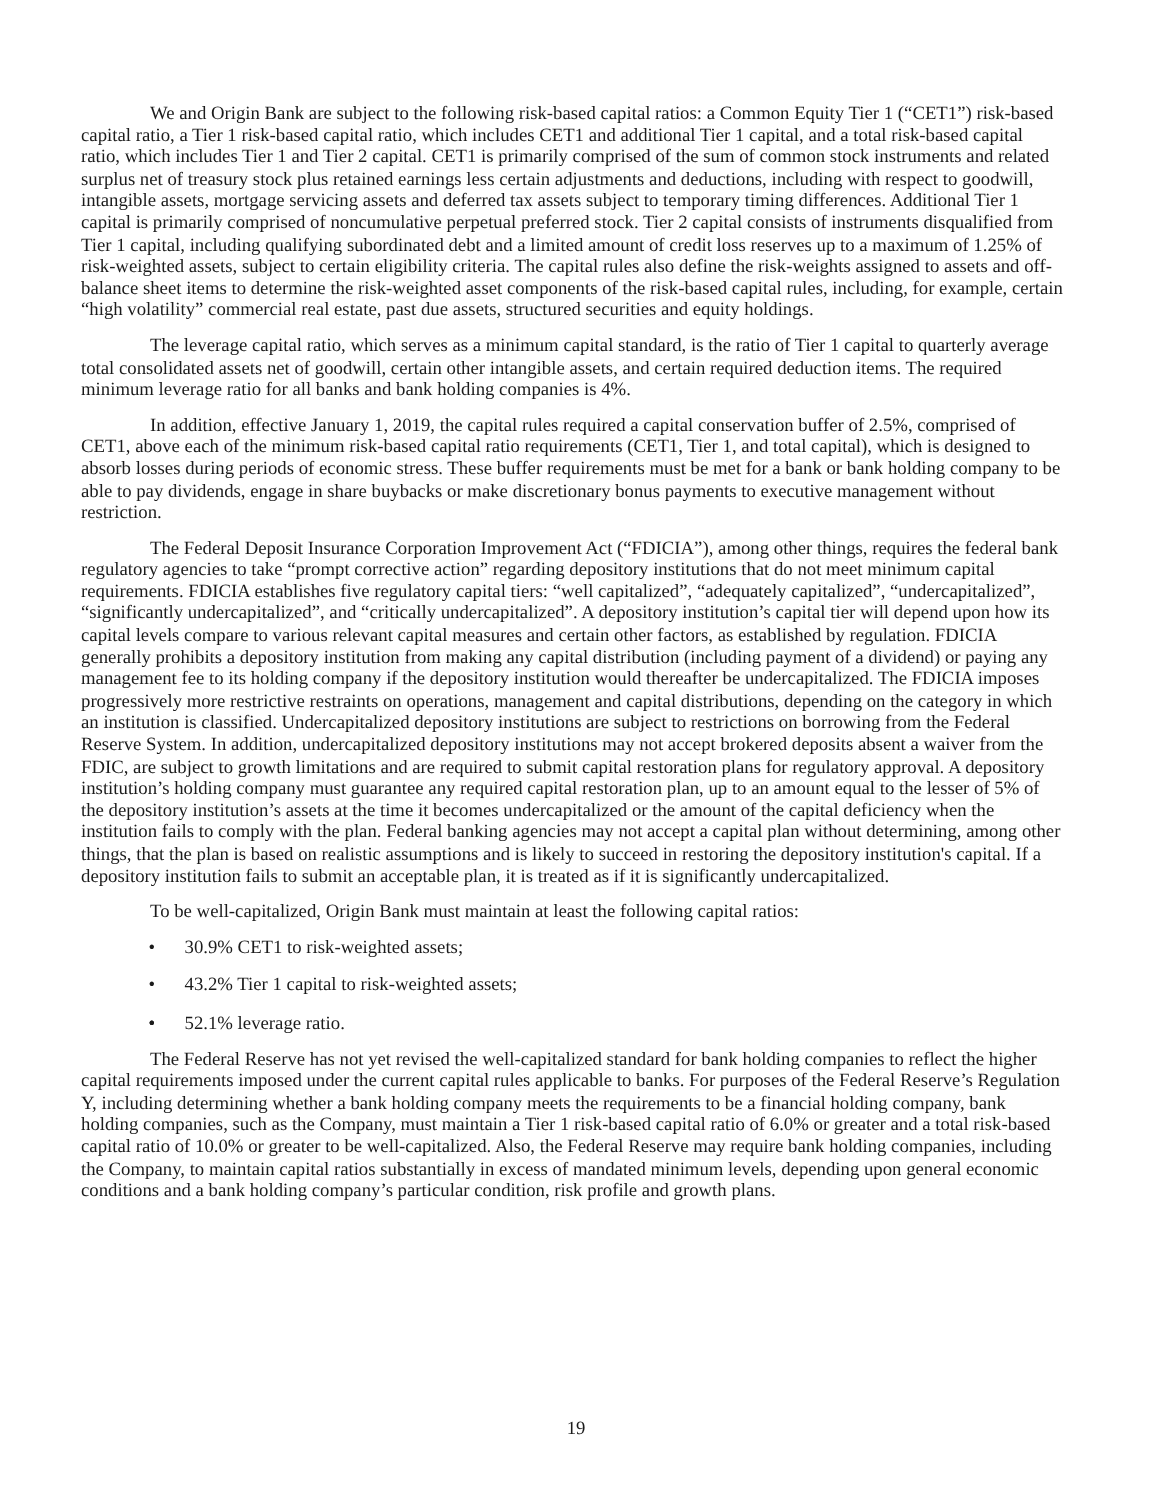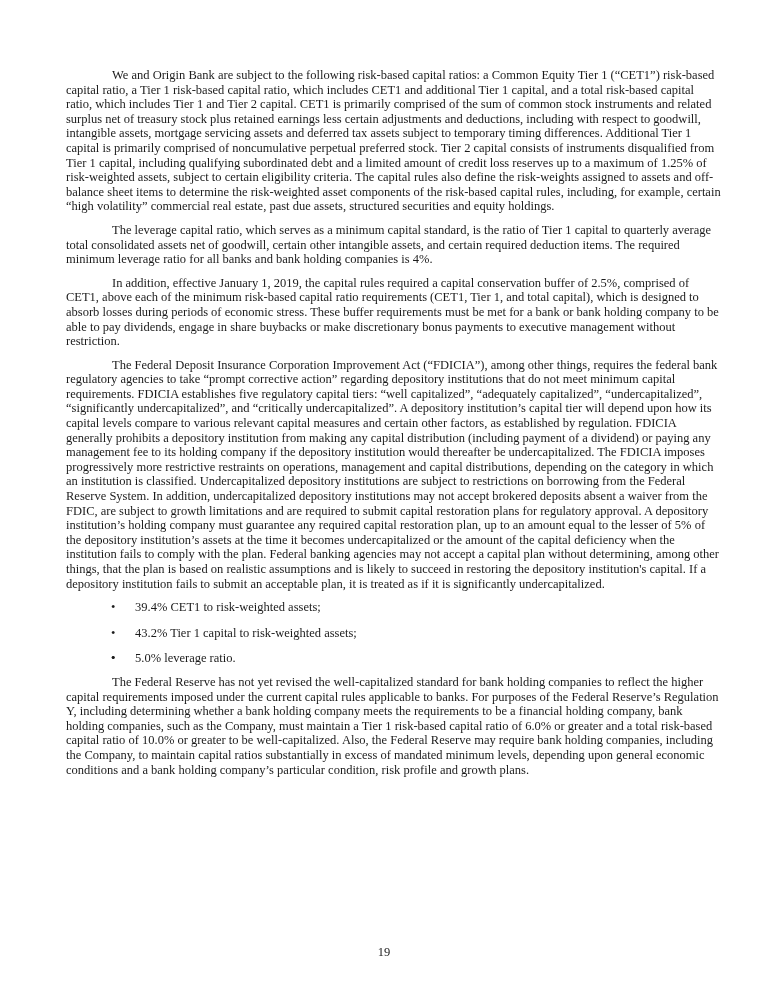--- a/index.html
+++ b/index.html
@@ -14,21 +14,21 @@
     background: #ffffff;
     overflow: hidden;
     font-family: "Liberation Serif", "DejaVu Serif", serif;
     font-size: 12.5px;
     line-height: 14.6px;
     color: #1b1b1b;
     -webkit-font-smoothing: antialiased;
   }
   .content {
     position: absolute;
-    left: 66px;
+    left: 54px;
     top: 68px;
     width: 657px;
   }
   p.para {
     margin: 0 0 9px 0;
     text-indent: 46px;
     text-align: left;
   }
   ul.bullet-list {
     list-style: none;
@@ -66,36 +66,37 @@
   <div class="content">
 
     <p class="para">We and Origin Bank are subject to the following risk-based capital ratios: a Common Equity Tier 1 (“CET1”) risk-based capital ratio, a Tier 1 risk-based capital ratio, which includes CET1 and additional Tier 1 capital, and a total risk-based capital ratio, which includes Tier 1 and Tier 2 capital. CET1 is primarily comprised of the sum of common stock instruments and related surplus net of treasury stock plus retained earnings less certain adjustments and deductions, including with respect to goodwill, intangible assets, mortgage servicing assets and deferred tax assets subject to temporary timing differences. Additional Tier 1 capital is primarily comprised of noncumulative perpetual preferred stock. Tier 2 capital consists of instruments disqualified from Tier 1 capital, including qualifying subordinated debt and a limited amount of credit loss reserves up to a maximum of 1.25% of risk-weighted assets, subject to certain eligibility criteria. The capital rules also define the risk-weights assigned to assets and off-balance sheet items to determine the risk-weighted asset components of the risk-based capital rules, including, for example, certain “high volatility” commercial real estate, past due assets, structured securities and equity holdings.</p>
 
     <p class="para">The leverage capital ratio, which serves as a minimum capital standard, is the ratio of Tier 1 capital to quarterly average total consolidated assets net of goodwill, certain other intangible assets, and certain required deduction items. The required minimum leverage ratio for all banks and bank holding companies is 4%.</p>
 
     <p class="para">In addition, effective January 1, 2019, the capital rules required a capital conservation buffer of 2.5%, comprised of CET1, above each of the minimum risk-based capital ratio requirements (CET1, Tier 1, and total capital), which is designed to absorb losses during periods of economic stress. These buffer requirements must be met for a bank or bank holding company to be able to pay dividends, engage in share buybacks or make discretionary bonus payments to executive management without restriction.</p>
 
     <p class="para">The Federal Deposit Insurance Corporation Improvement Act (“FDICIA”), among other things, requires the federal bank regulatory agencies to take “prompt corrective action” regarding depository institutions that do not meet minimum capital requirements. FDICIA establishes five regulatory capital tiers: “well capitalized”, “adequately capitalized”, “undercapitalized”, “significantly undercapitalized”, and “critically undercapitalized”. A depository institution’s capital tier will depend upon how its capital levels compare to various relevant capital measures and certain other factors, as established by regulation. FDICIA generally prohibits a depository institution from making any capital distribution (including payment of a dividend) or paying any management fee to its holding company if the depository institution would thereafter be undercapitalized. The FDICIA imposes progressively more restrictive restraints on operations, management and capital distributions, depending on the category in which an institution is classified. Undercapitalized depository institutions are subject to restrictions on borrowing from the Federal Reserve System. In addition, undercapitalized depository institutions may not accept brokered deposits absent a waiver from the FDIC, are subject to growth limitations and are required to submit capital restoration plans for regulatory approval. A depository institution’s holding company must guarantee any required capital restoration plan, up to an amount equal to the lesser of 5% of the depository institution’s assets at the time it becomes undercapitalized or the amount of the capital deficiency when the institution fails to comply with the plan. Federal banking agencies may not accept a capital plan without determining, among other things, that the plan is based on realistic assumptions and is likely to succeed in restoring the depository institution's capital. If a depository institution fails to submit an acceptable plan, it is treated as if it is significantly undercapitalized.</p>
 
+    <p class="para">To be well-capitalized, Origin Bank must maintain at least the following capital ratios:</p>
 
     <ul class="bullet-list">
       <li>
         <span class="blt">•</span>
-        <span>39.4% CET1 to risk-weighted assets;</span>
+        <span>30.9% CET1 to risk-weighted assets;</span>
       </li>
       <li>
         <span class="blt">•</span>
         <span>43.2% Tier 1 capital to risk-weighted assets;</span>
       </li>
       <li>
         <span class="blt">•</span>
       </li>
       <li>
         <span class="blt">•</span>
-        <span>5.0% leverage ratio.</span>
+        <span>52.1% leverage ratio.</span>
       </li>
     </ul>
 
     <p class="para">The Federal Reserve has not yet revised the well-capitalized standard for bank holding companies to reflect the higher capital requirements imposed under the current capital rules applicable to banks. For purposes of the Federal Reserve’s Regulation Y, including determining whether a bank holding company meets the requirements to be a financial holding company, bank holding companies, such as the Company, must maintain a Tier 1 risk-based capital ratio of 6.0% or greater and a total risk-based capital ratio of 10.0% or greater to be well-capitalized. Also, the Federal Reserve may require bank holding companies, including the Company, to maintain capital ratios substantially in excess of mandated minimum levels, depending upon general economic conditions and a bank holding company’s particular condition, risk profile and growth plans.</p>
 
   </div>
 
   <div class="page-number">19</div>
 </div>
 

